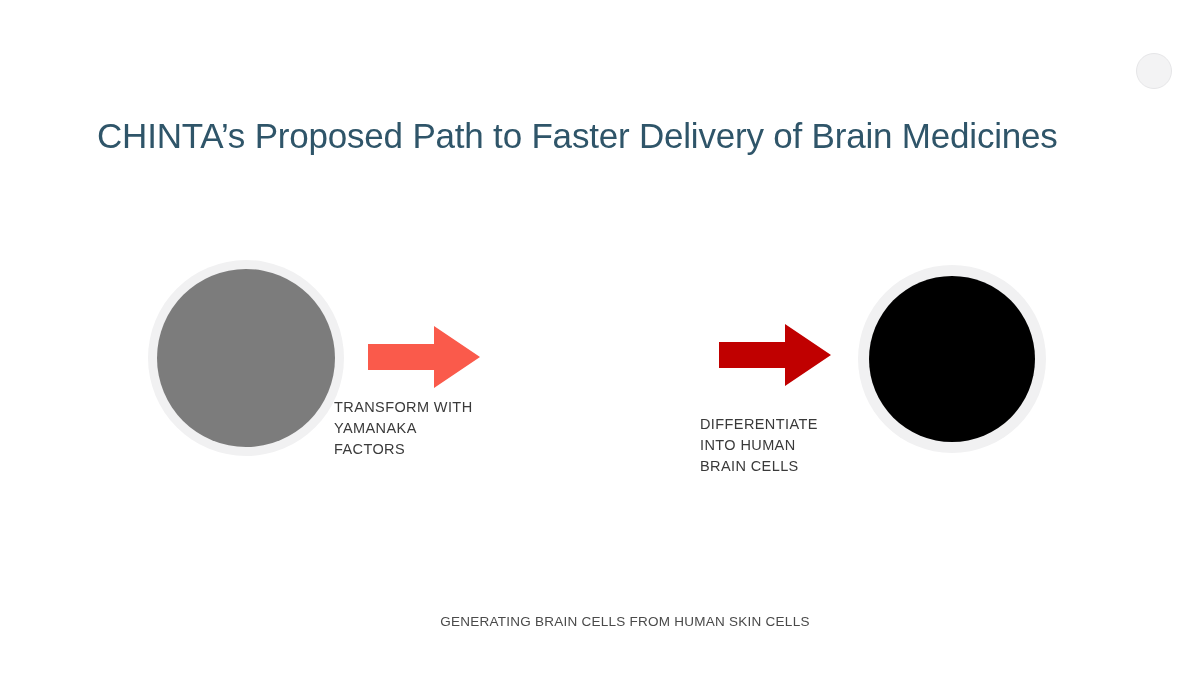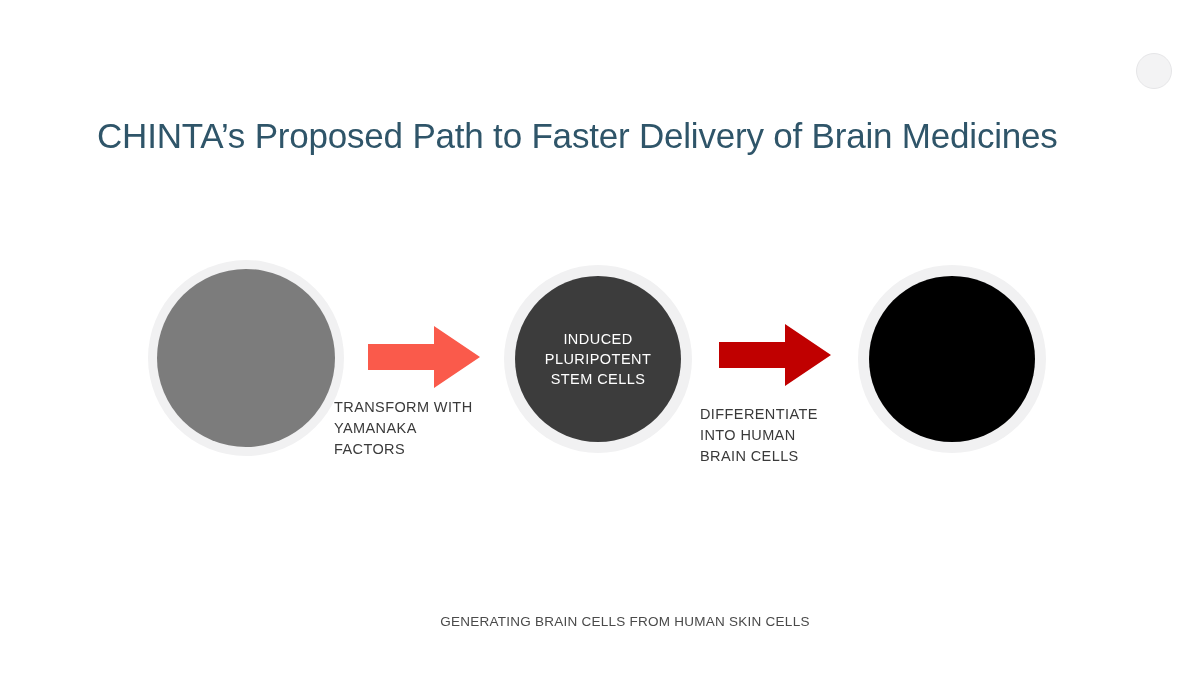--- a/index.html
+++ b/index.html
@@ -111,21 +111,21 @@
   
   .step-caption {
     position: absolute;
     color: #3a3a3a;
     font-size: 14.5px;
     line-height: 1.44;
     letter-spacing: 0.4px;
     white-space: pre-line;
   }
   #caption-1 { left: 334px; top: 377px; width: 180px; }
-  #caption-2 { left: 700px; top: 384px; width: 170px; }
+  #caption-2 { left: 700px; top: 394px; width: 170px; }
 
   
   .footer-caption {
     position: absolute;
     left: 0;
     top: 594px;
     width: 1200px;
     text-align: center;
     font-size: 13.5px;
     letter-spacing: 0.25px;
@@ -152,27 +152,20 @@
     <div class="arrow" id="arrow-1">
       <svg viewBox="0 0 112 66" width="112" height="66" aria-hidden="true">
         <polygon points="0,20 66,20 66,2 112,33 66,64 66,46 0,46" fill="#fa5a4b"></polygon>
       </svg>
     </div>
 
     <div class="step-caption" id="caption-1">TRANSFORM WITH
 YAMANAKA
 FACTORS</div>
 
-    <div class="node" id="node-2">
-      <span class="ring"></span>
-      <span class="disc"></span>
-      <span class="node-label">INDUCED
-PLURIPOTENT
-STEM CELLS</span>
-    </div>
 
     <div class="arrow" id="arrow-2">
       <svg viewBox="0 0 112 66" width="112" height="66" aria-hidden="true">
         <polygon points="0,20 66,20 66,2 112,33 66,64 66,46 0,46" fill="#c00000"></polygon>
       </svg>
     </div>
 
     <div class="step-caption" id="caption-2">DIFFERENTIATE
 INTO HUMAN
 BRAIN CELLS</div>

